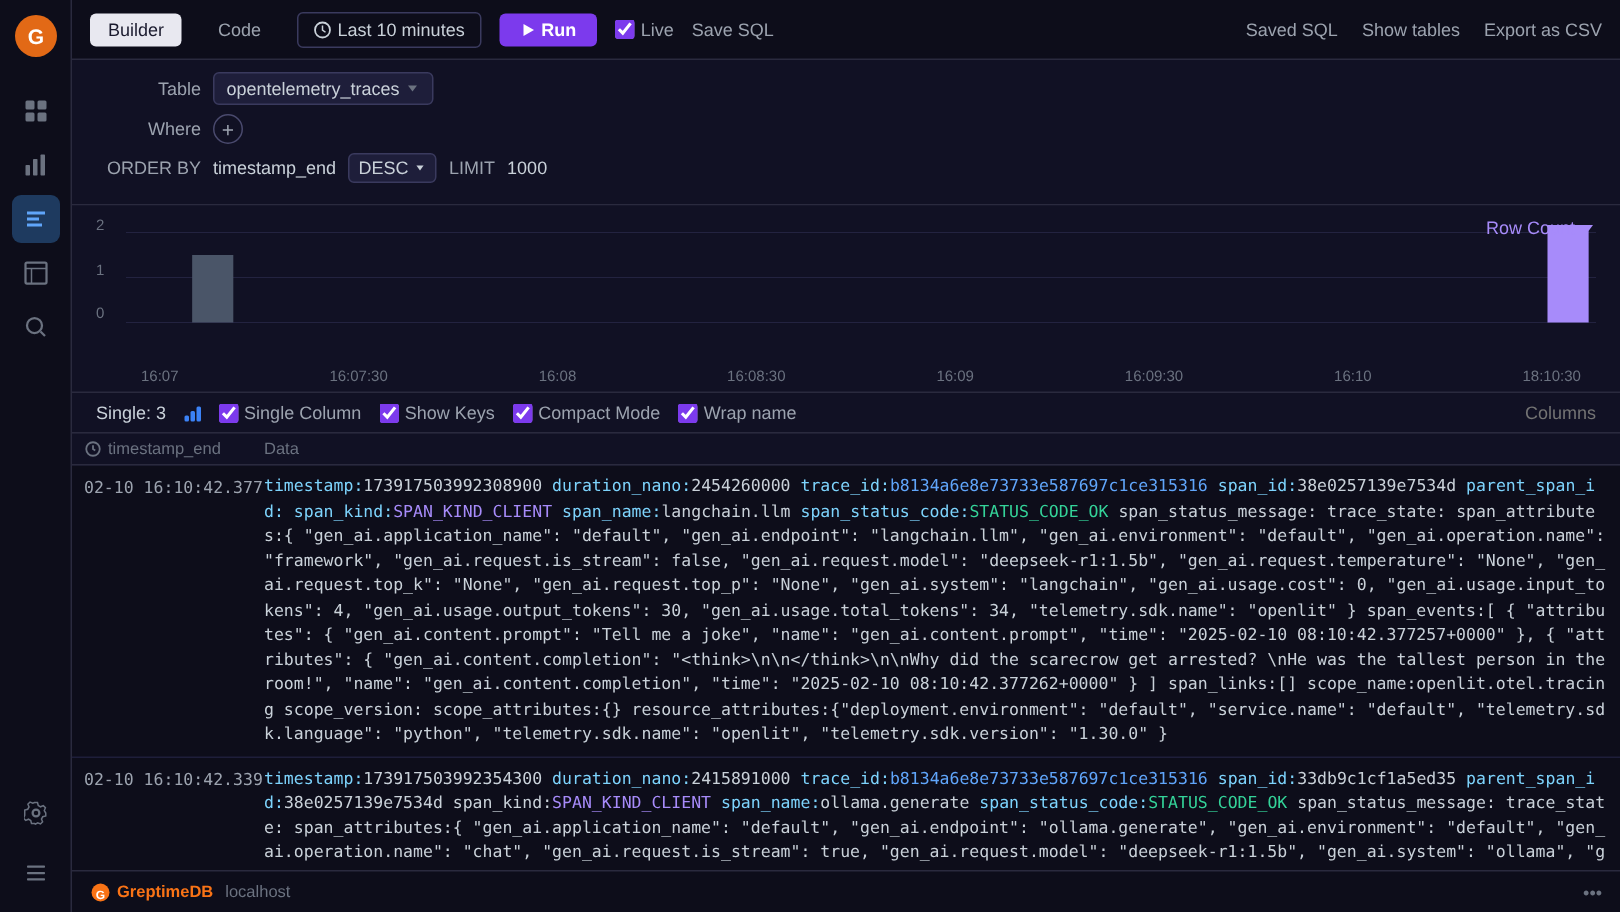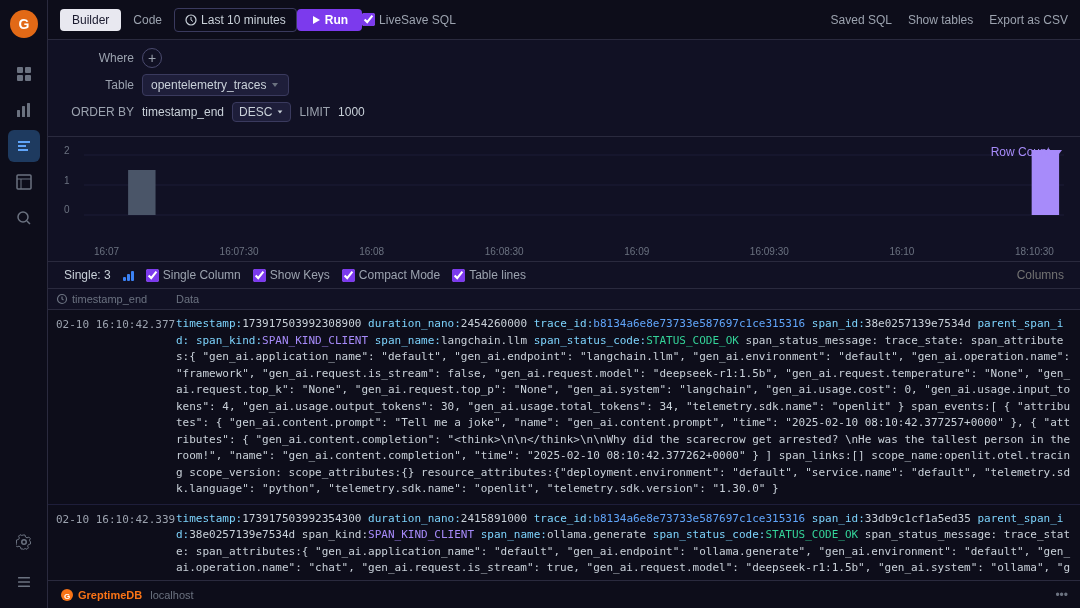--- a/index.html
+++ b/index.html
@@ -65,21 +65,21 @@
     }
 
     
     .toolbar {
       height: 40px;
       background: #0d0d1a;
       border-bottom: 1px solid #2a2a3e;
       display: flex;
       align-items: center;
       padding: 0 12px;
-      gap: 0;
+      gap: 12px;
     }
     .tab-btn {
       padding: 4px 12px;
       border-radius: 4px;
       border: none;
       cursor: pointer;
       font-size: 12px;
       font-weight: 500;
     }
     .tab-btn.active {
@@ -482,31 +482,31 @@
     <button class="save-sql-btn">Save SQL</button>
     <div class="toolbar-right">
       <button class="toolbar-right-btn">Saved SQL</button>
       <button class="toolbar-right-btn">Show tables</button>
       <button class="toolbar-right-btn">Export as CSV</button>
     </div>
   </div>
 
   <div class="query-builder">
     <div class="qb-row">
-      <span class="qb-label">Where</span>
-      <button class="qb-plus">+</button>
-    </div>
-    <div class="qb-row">
       <span class="qb-label">Table</span>
       <div class="qb-select">
         <span>opentelemetry_traces</span>
         <svg viewBox="0 0 10 10" fill="currentColor">
             <path d="M2 3l3 4 3-4"></path>
           </svg>
       </div>
+    </div>
+    <div class="qb-row">
+      <span class="qb-label">Where</span>
+      <button class="qb-plus">+</button>
     </div>
     <div class="qb-row order-row">
       <span class="qb-label">ORDER BY</span>
       <span class="order-field-val">timestamp_end</span>
       <div class="order-dir-select">
         <span>DESC</span>
         <svg width="8" height="8" viewBox="0 0 10 10" fill="currentColor">
             <path d="M2 3l3 4 3-4"></path>
           </svg>
       </div>
@@ -570,21 +570,21 @@
     <label class="check-option">
       <input type="checkbox" checked="" style="">
       <span>Show Keys</span>
     </label>
     <label class="check-option">
       <input type="checkbox" checked="" style="">
       <span>Compact Mode</span>
     </label>
     <label class="check-option">
       <input type="checkbox" checked="" style="">
-      <span>Table lines</span>
+      <span>Wrap name</span>
     </label>
     <button class="columns-btn">Columns</button>
   </div>
 
   <div class="data-table">
     <div class="table-header">
       <div class="th-timestamp">
         <svg width="12" height="12" viewBox="0 0 12 12" fill="none" stroke="#6b7280" stroke-width="1.2">
             <circle cx="6" cy="6" r="4.5"></circle>
             <path d="M6 3.5v2.5l1.5 1"></path>

